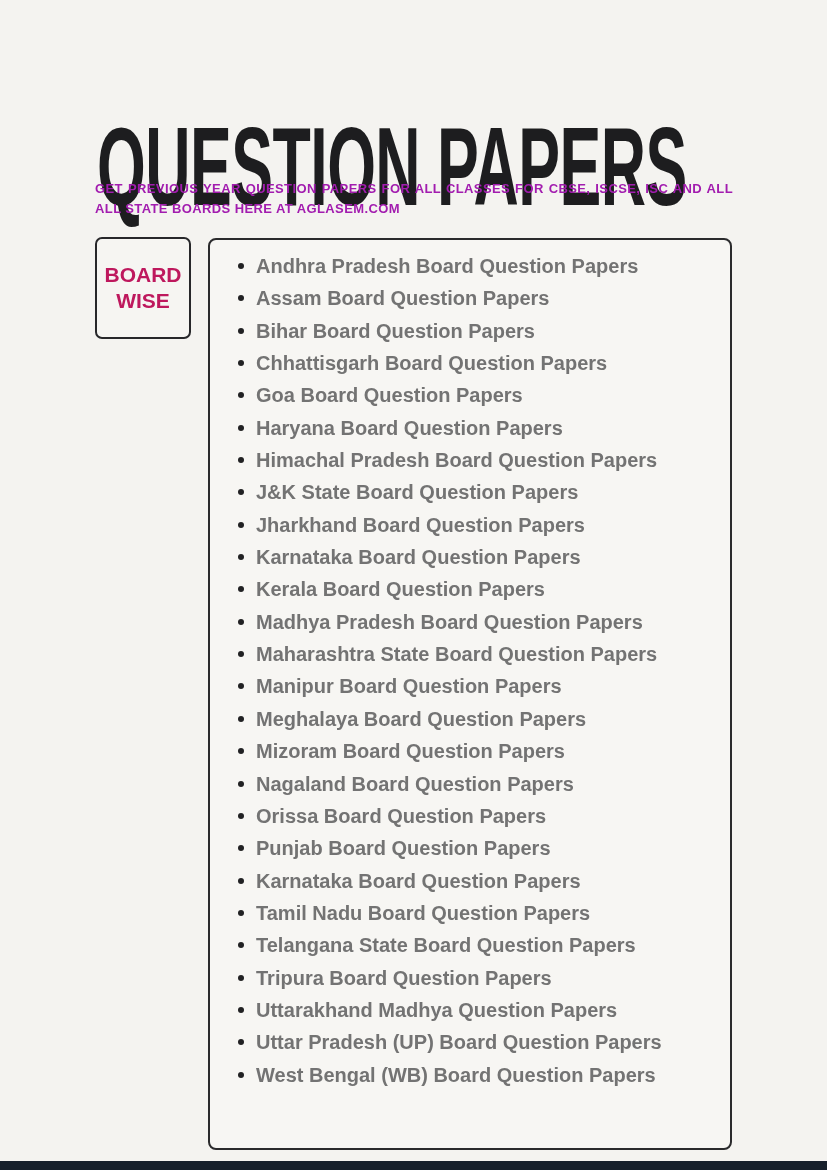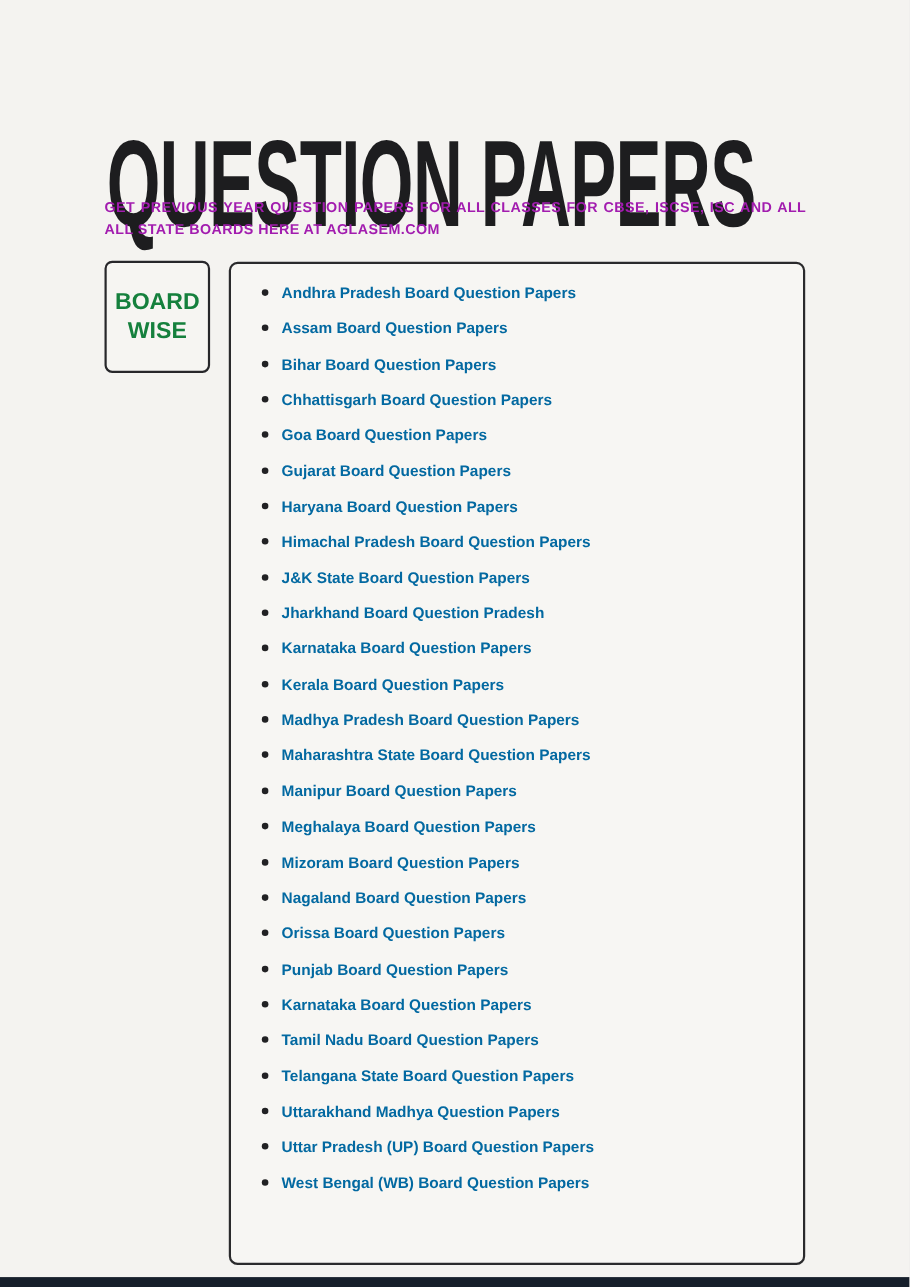--- a/index.html
+++ b/index.html
@@ -54,21 +54,21 @@
     border-radius: 7px;
     background: #f6f5f2;
     box-sizing: border-box;
     display: flex;
     align-items: center;
     justify-content: center;
     text-align: center;
     font-size: 21px;
     font-weight: 700;
     line-height: 1.25;
-    color: #15803d;
+    color: #be185d;
     padding: 4px;
   }
   .list-box {
     position: absolute;
     left: 208px;
     top: 238px;
     width: 524px;
     height: 912px;
     border: 2px solid #2a2a2c;
     border-radius: 8px;
@@ -78,23 +78,23 @@
     overflow: hidden;
   }
   ul.board-list {
     margin: 0;
     padding: 0;
     list-style: none;
   }
   ul.board-list li {
     position: relative;
     padding-left: 22px;
-    font-size: 14px;
+    font-size: 20px;
     font-weight: 700;
-    color: #0369a1;
+    color: #737373;
     line-height: 32.35px;
     white-space: nowrap;
     cursor: pointer;
   }
   ul.board-list li::before {
     content: "";
     position: absolute;
     left: 4px;
     top: 13px;
     width: 6px;
@@ -124,38 +124,38 @@
     <span>BOARD WISE</span>
   </div>
 
   <div class="list-box">
     <ul class="board-list">
         <li>Andhra Pradesh Board Question Papers</li>
         <li>Assam Board Question Papers</li>
         <li>Bihar Board Question Papers</li>
         <li>Chhattisgarh Board Question Papers</li>
         <li>Goa Board Question Papers</li>
-        <li>Gujarat Board Question Papers</li>
         <li>Haryana Board Question Papers</li>
         <li>Himachal Pradesh Board Question Papers</li>
         <li>J&amp;K State Board Question Papers</li>
-        <li>Jharkhand Board Question Pradesh</li>
+        <li>Jharkhand Board Question Papers</li>
         <li>Karnataka Board Question Papers</li>
         <li>Kerala Board Question Papers</li>
         <li>Madhya Pradesh Board Question Papers</li>
         <li>Maharashtra State Board Question Papers</li>
         <li>Manipur Board Question Papers</li>
         <li>Meghalaya Board Question Papers</li>
         <li>Mizoram Board Question Papers</li>
         <li>Nagaland Board Question Papers</li>
         <li>Orissa Board Question Papers</li>
         <li>Punjab Board Question Papers</li>
         <li>Karnataka Board Question Papers</li>
         <li>Tamil Nadu Board Question Papers</li>
         <li>Telangana State Board Question Papers</li>
+        <li>Tripura Board Question Papers</li>
         <li>Uttarakhand Madhya Question Papers</li>
         <li>Uttar Pradesh (UP) Board Question Papers</li>
         <li>West Bengal (WB) Board Question Papers</li>
       </ul>
   </div>
 
   <div class="footer-bar"></div>
 
 </div>
 

